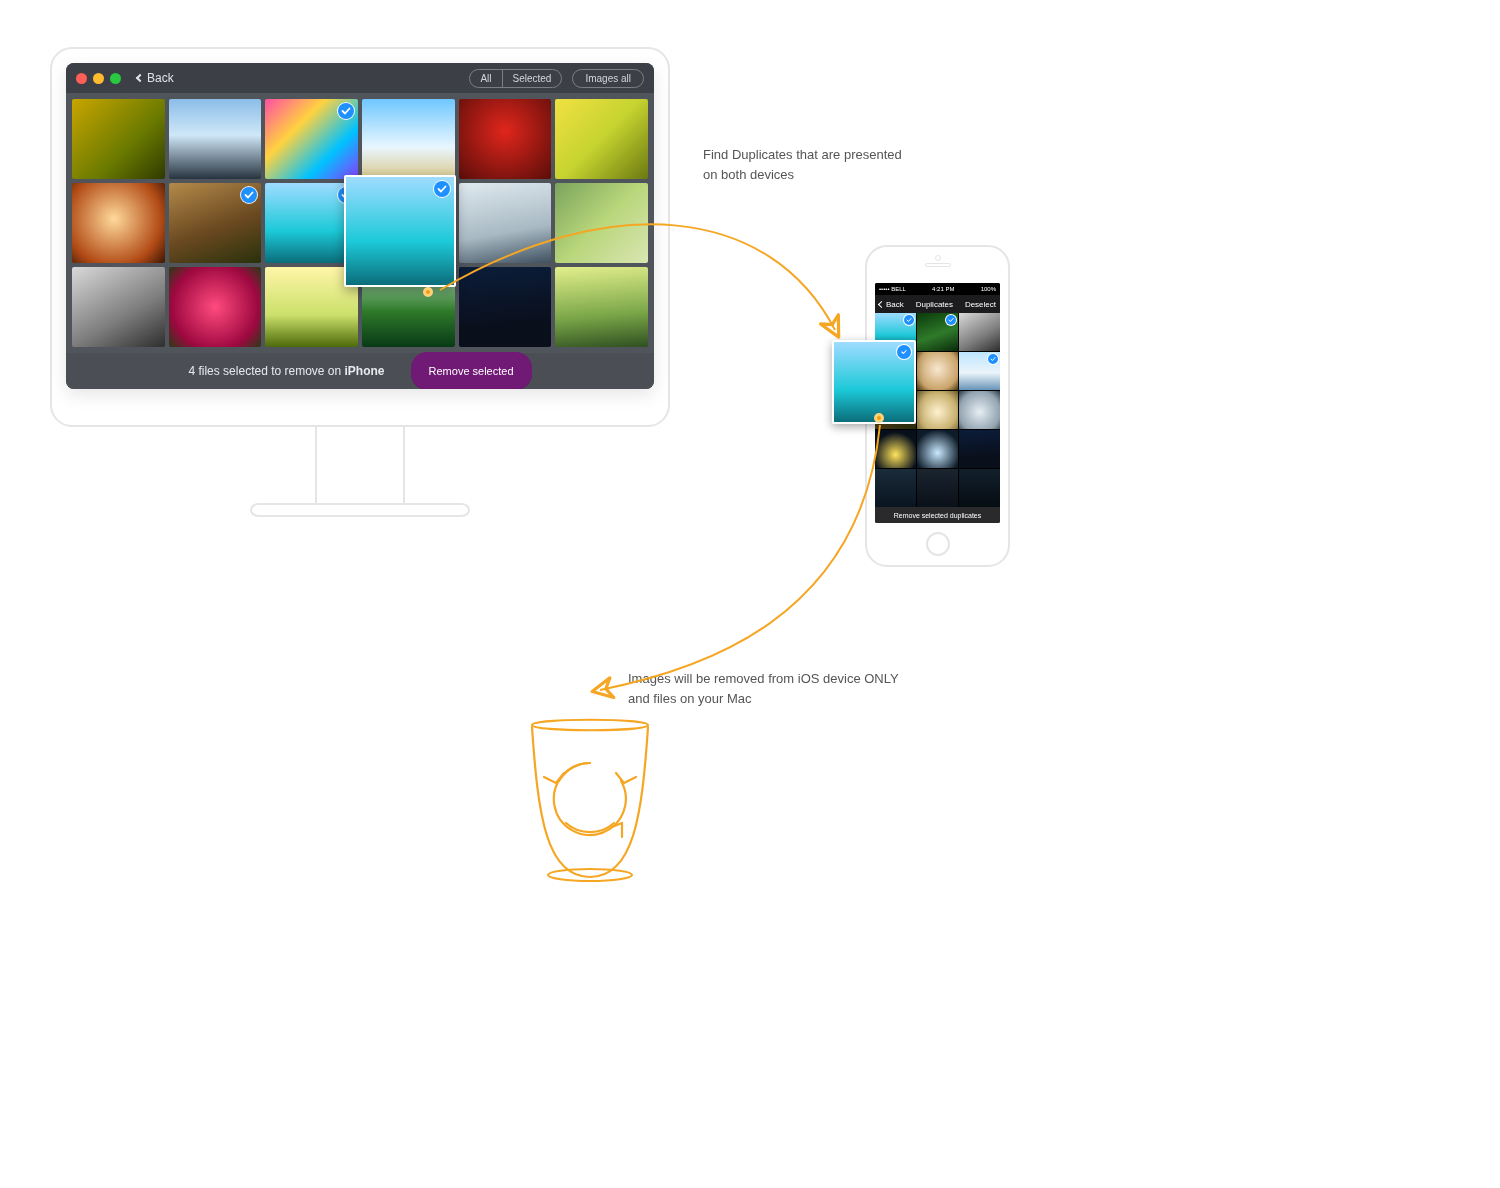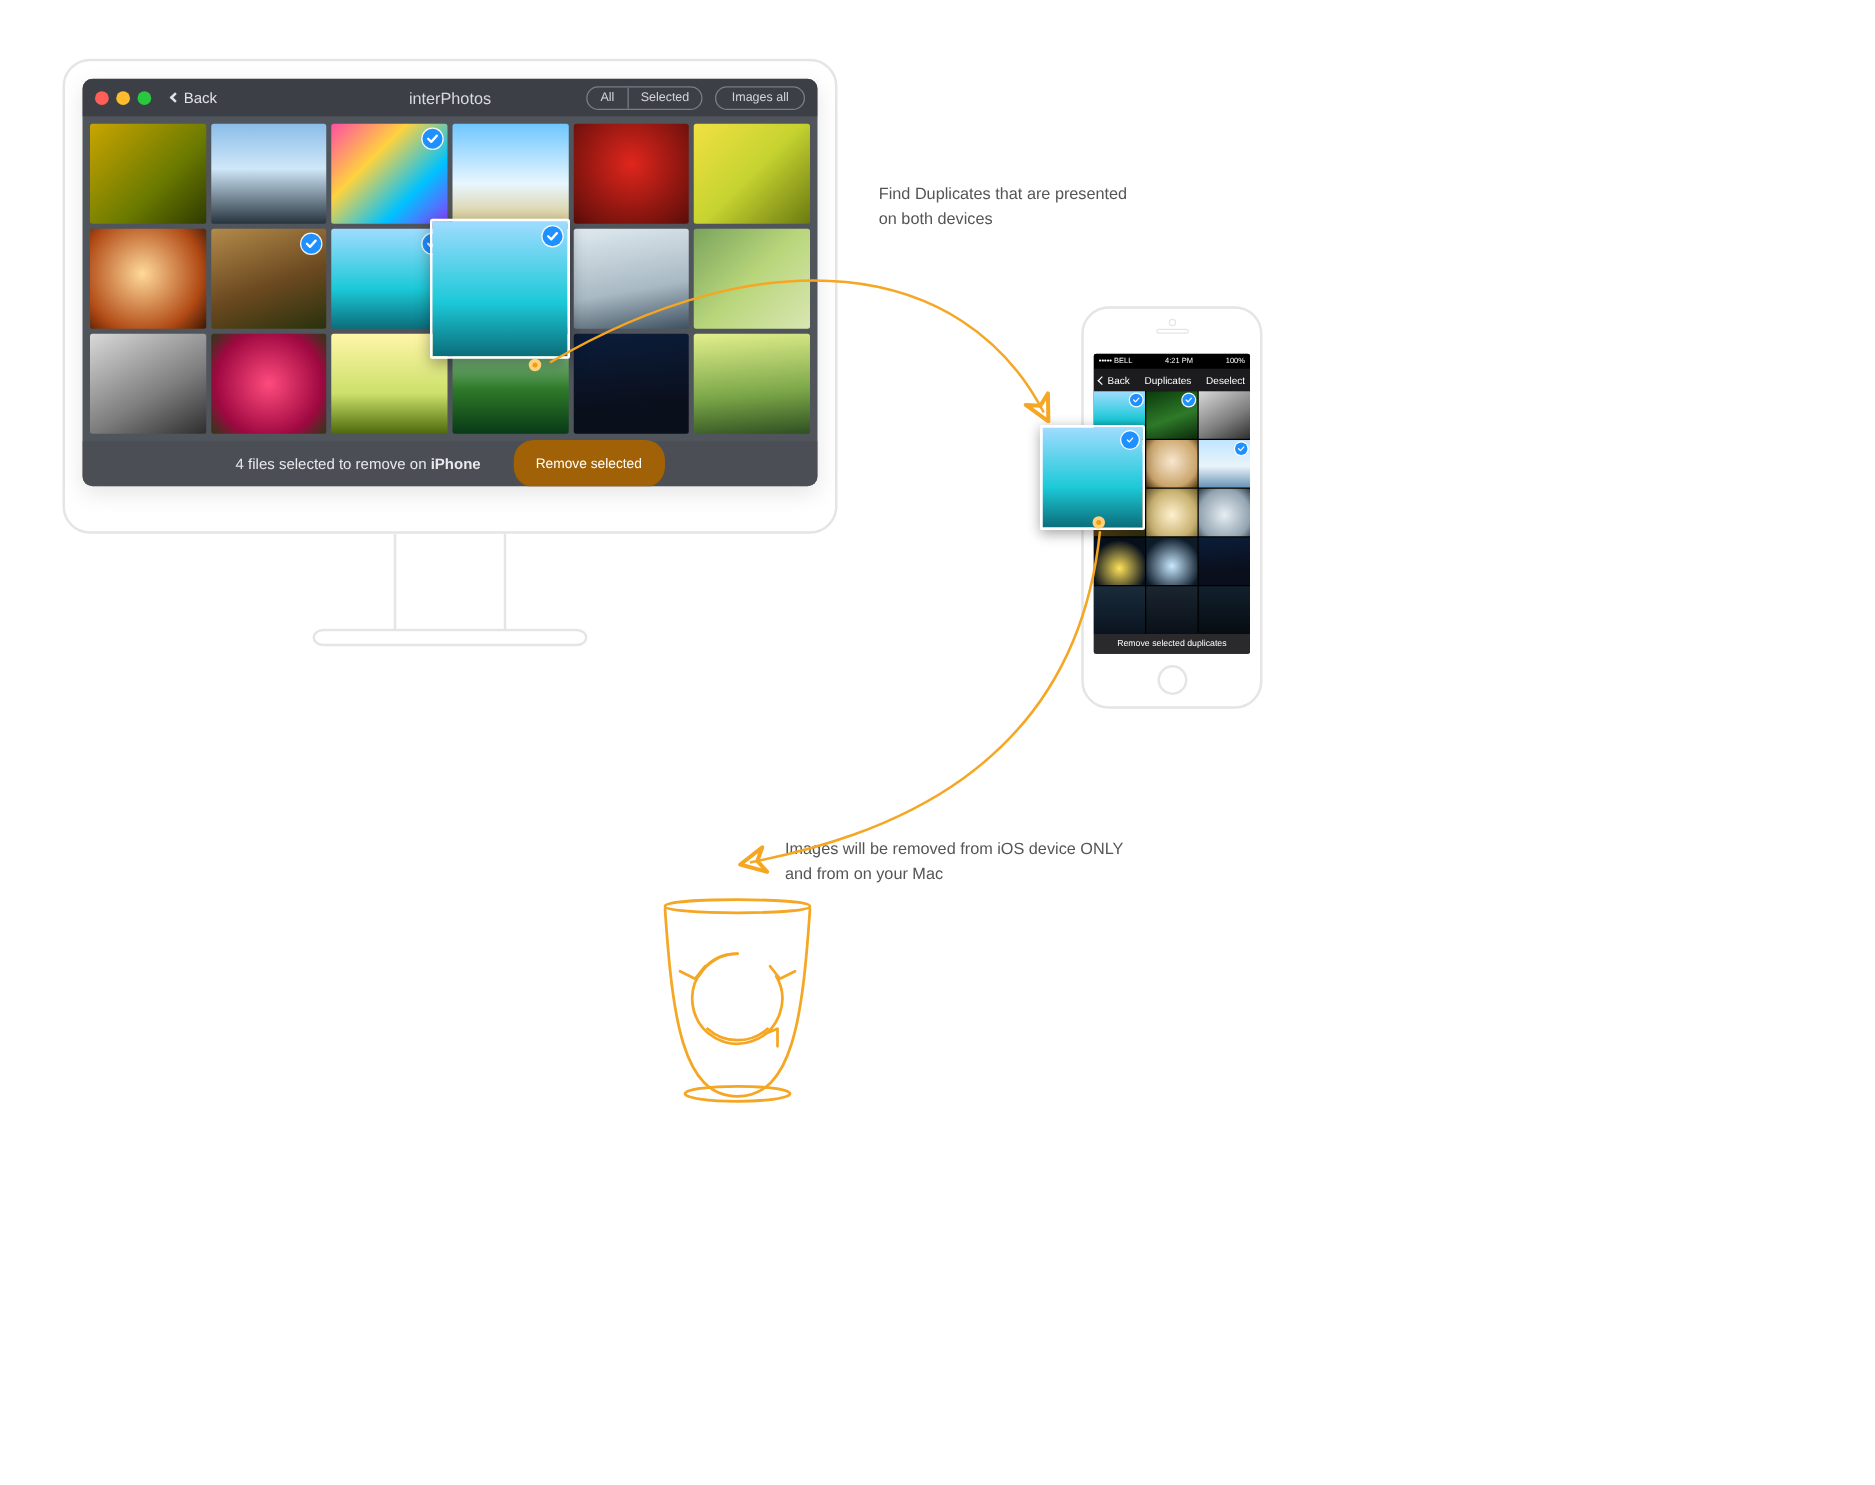--- a/index.html
+++ b/index.html
@@ -132,21 +132,21 @@
   .footer {
     height: 36px;
     background: #4b4e55;
     display: flex; align-items: center; justify-content: center;
     gap: 26px;
     color: #e8e9ec;
     font-size: 12px;
   }
   .footer strong { font-weight: 700; margin-top: 36px; }
   .remove-btn {
-    background: #a16207;
+    background: #701a75;
     color: #fff;
     border-radius: 16px;
     height: 38px;
     padding: 0 18px;
     font-size: 11px;
     display: flex; align-items: center;
     cursor: pointer;
     box-shadow: inset 0 -1px 0 rgba(0,0,0,.1);
   }
 
@@ -256,21 +256,20 @@
         <div class="titlebar">
           <div class="traffic">
             <span class="dot red"></span>
             <span class="dot yellow"></span>
             <span class="dot green"></span>
           </div>
           <div class="back-btn">
             <span class="chev"></span>
             <span>Back</span>
           </div>
-          <div class="app-title">interPhotos</div>
           <div class="seg">
             <div class="seg-group">
               <span>All</span>
               <span>Selected</span>
             </div>
             <div class="seg-btn">Images all</div>
           </div>
         </div>
 
         <div class="grid-wrap">
@@ -411,21 +410,21 @@
       </div>
     </div>
   </div>
 
   <div class="ann" style="left:703px; top:145px; width:360px;">
     <div>Find Duplicates that are presented</div>
     <div>on both devices</div>
   </div>
   <div class="ann" style="left:628px; top:669px; width:420px;">
     <div>Images will be removed from iOS device ONLY</div>
-    <div>and from on your Mac</div>
+    <div>and files on your Mac</div>
   </div>
 
   <div class="trash">
     <svg viewBox="0 0 140 172" width="140" height="172">
       <g fill="none" stroke="#f5a623" stroke-width="2.2" stroke-linecap="round" stroke-linejoin="round">
         <path d="M12,10 C12,3 128,3 128,10 C128,17 12,17 12,10 Z"></path>
         <path d="M12,12 C18,100 26,162 70,162 C114,162 122,100 128,12"></path>
         <ellipse cx="70" cy="160" rx="42" ry="6"></ellipse>
 
         <path d="M70 48 a36 36 0 1 0 31 18"></path>

